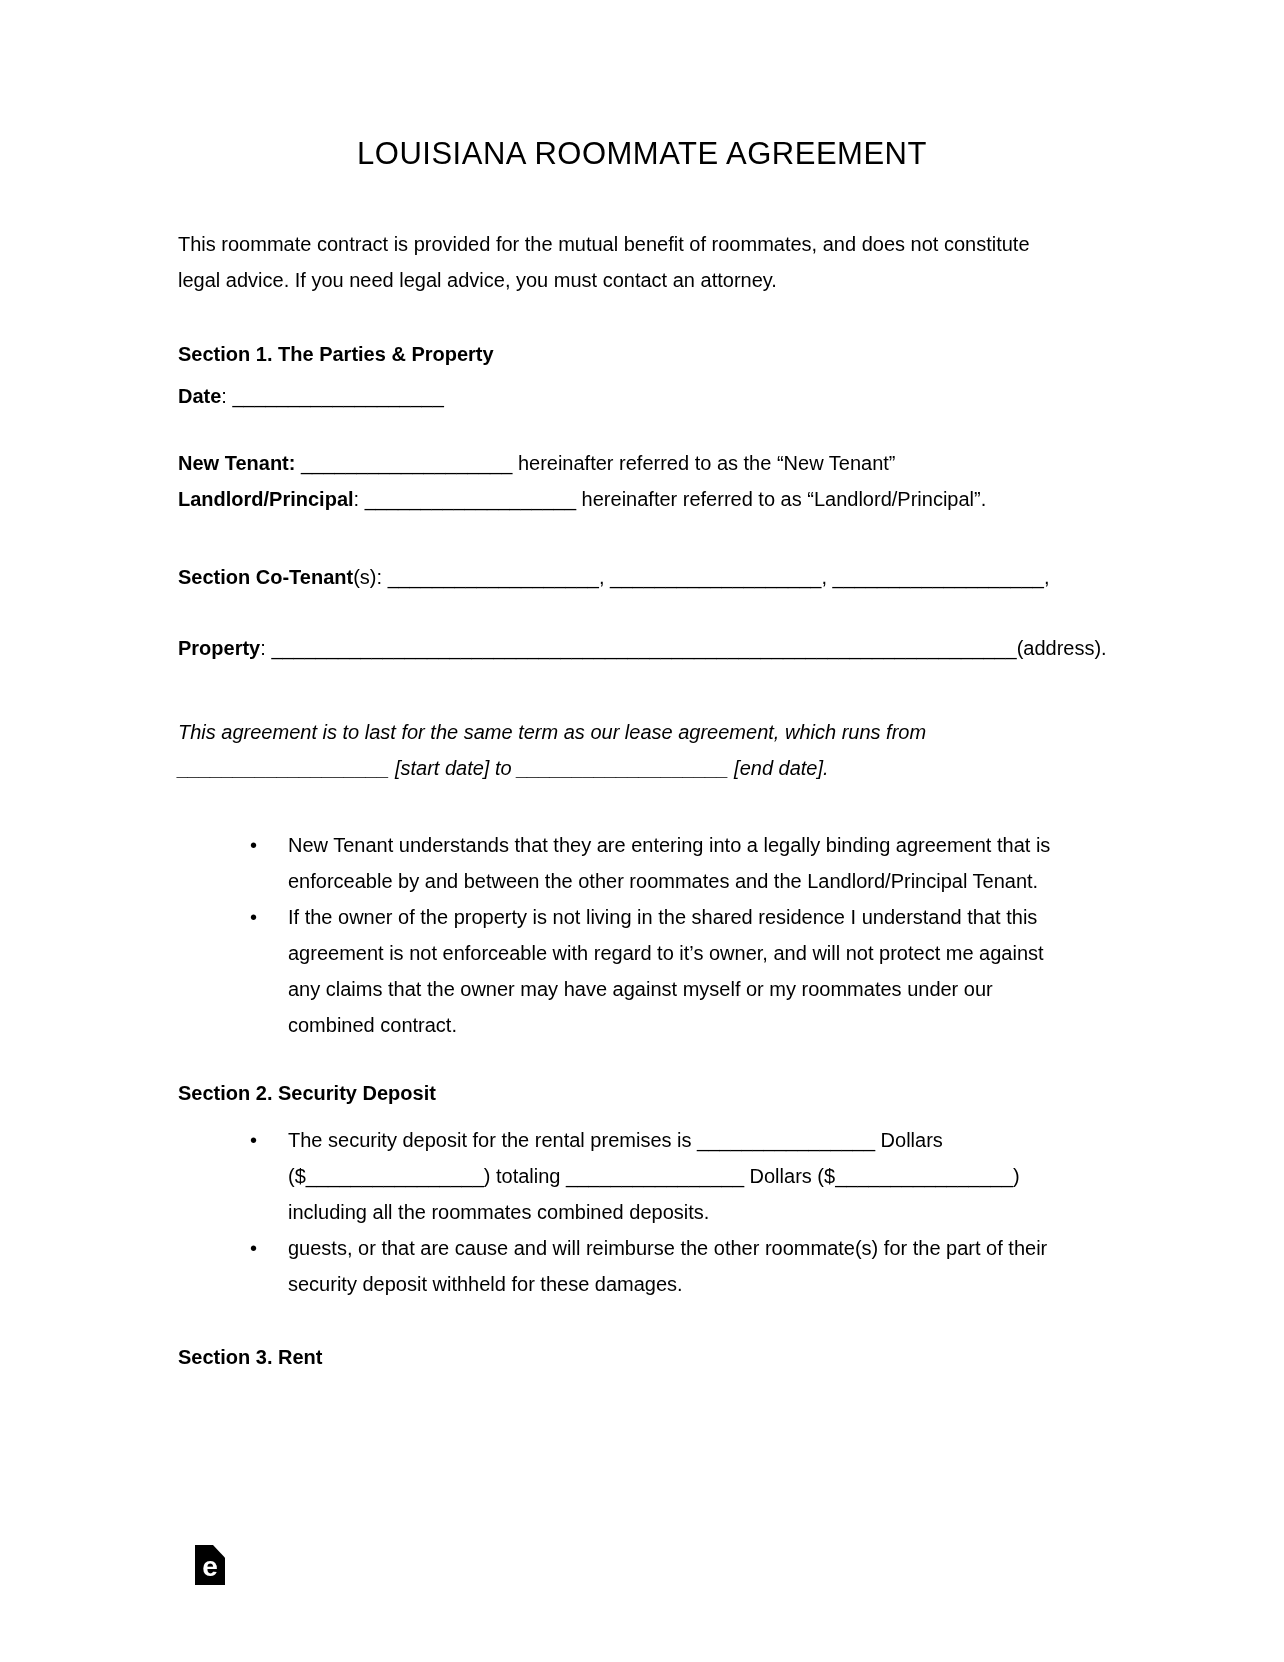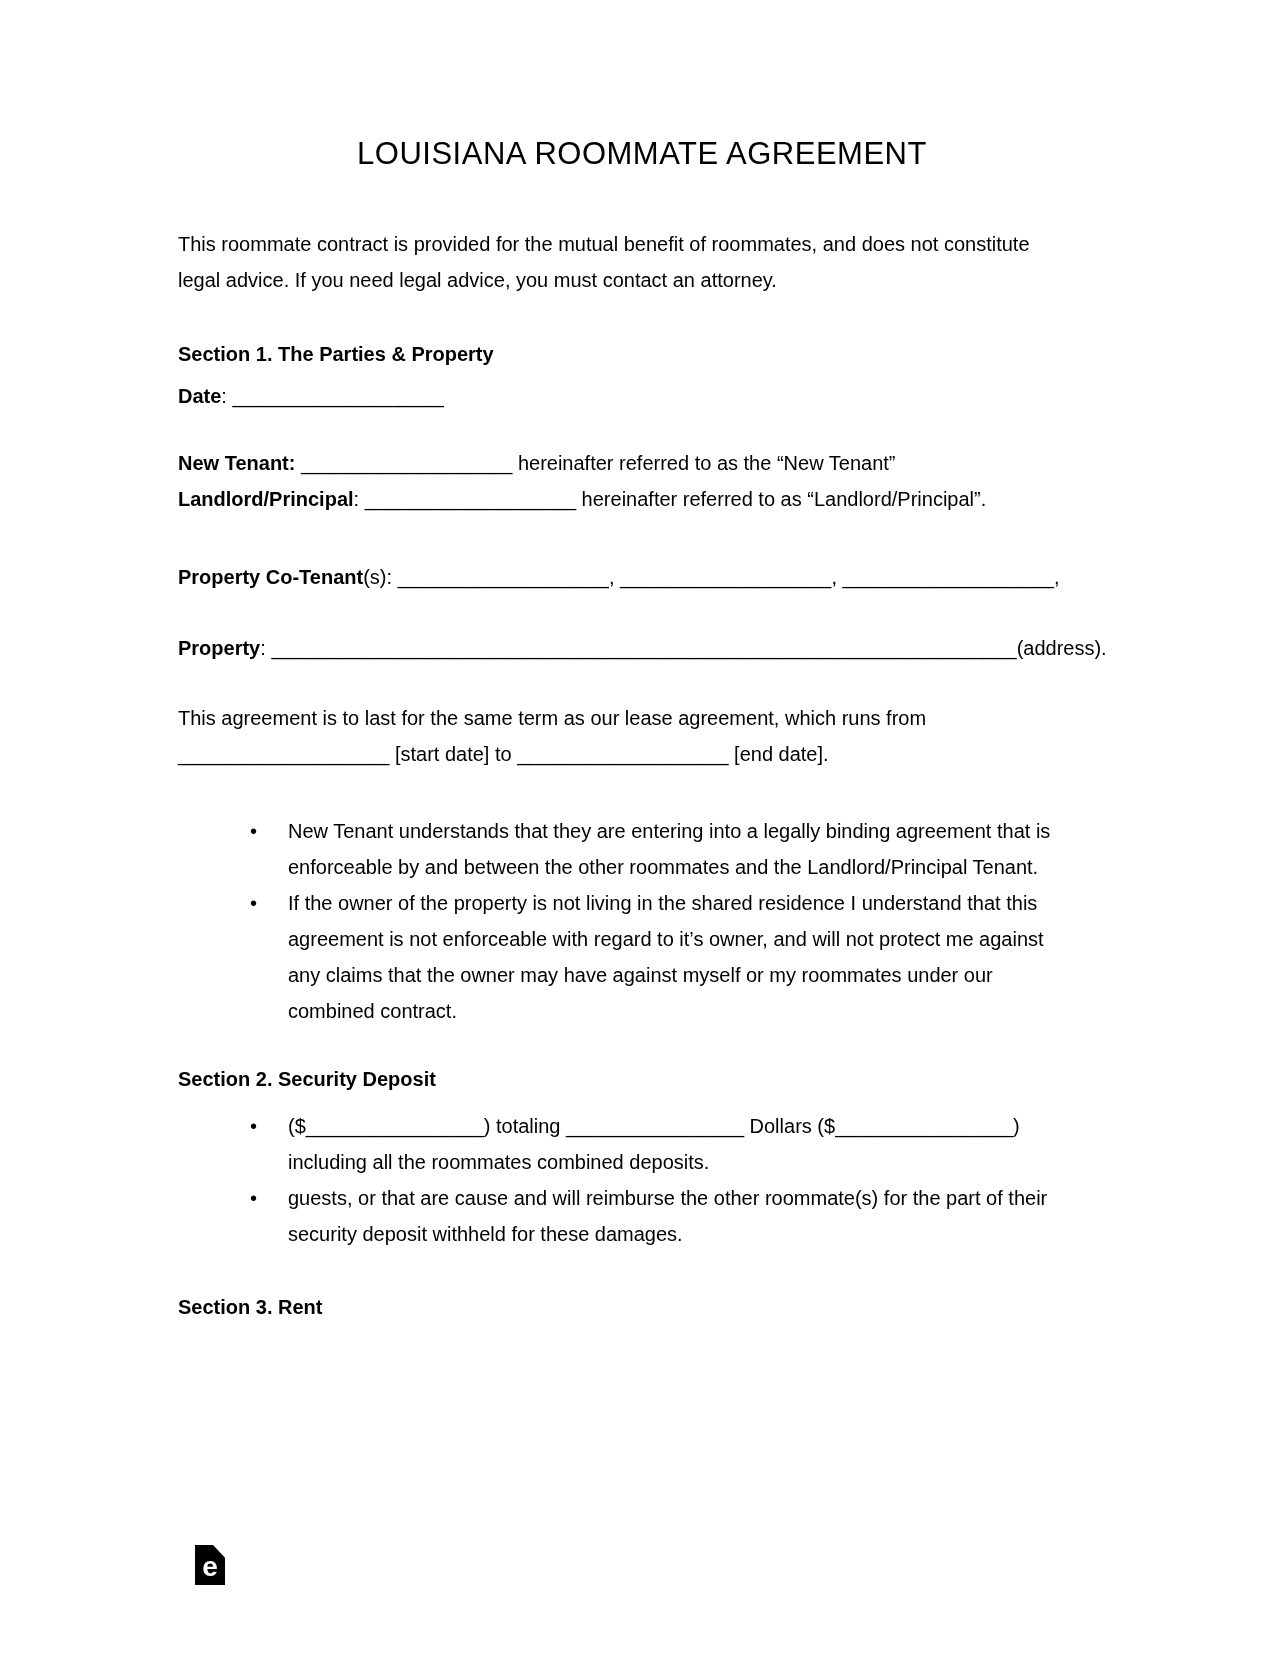--- a/index.html
+++ b/index.html
@@ -37,21 +37,21 @@
   .heading .line { font-weight: bold; }
 
   
   .b-intro        { margin-top: 52px; }
   .b-s1-heading   { margin-top: 38px; }
   .b-date         { margin-top: 6px;  }
   .b-new-tenant   { margin-top: 31px; }
   .b-landlord     { }
   .b-co-tenants   { margin-top: 42px; }
   .b-property     { margin-top: 35px; }
-  .b-term         { margin-top: 34px; }
+  .b-term         { margin-top: 48px; font-style: italic; }
   .b-s1-bullets   { margin-top: 41px; }
   .b-s2-heading   { margin-top: 32px; }
   .b-s2-bullets   { margin-top: 11px; }
   .b-s3-heading   { margin-top: 37px; }
 
   .bullet-item { display: flex; padding-left: 72px; }
   .bullet-marker {
     flex: none;
     width: 38px;
     font-size: 20px;
@@ -112,21 +112,21 @@
         <div class="block b-date">
           <div class="line"><span class="bold">Date</span><span>: </span><span>___________________</span></div>
         </div>
         <div class="block b-new-tenant">
           <div class="line"><span class="bold">New Tenant:</span><span> </span><span>___________________</span><span> hereinafter referred to as the “New Tenant”</span></div>
         </div>
         <div class="block b-landlord">
           <div class="line"><span class="bold">Landlord/Principal</span><span>:  </span><span>___________________</span><span> hereinafter referred to as “Landlord/Principal”.</span></div>
         </div>
         <div class="block b-co-tenants">
-          <div class="line"><span class="bold">Property Co-Tenant</span><span>(s): </span><span>___________________</span><span>, </span><span>___________________</span><span>, </span><span>___________________</span><span>,</span></div>
+          <div class="line"><span class="bold">Section Co-Tenant</span><span>(s): </span><span>___________________</span><span>, </span><span>___________________</span><span>, </span><span>___________________</span><span>,</span></div>
         </div>
         <div class="block b-property">
           <div class="line"><span class="bold">Property</span><span>: </span><span>___________________________________________________________________</span><span>(address).</span></div>
         </div>
         <div class="block b-term">
           <div class="line"><span>This agreement is to last for the same term as our lease agreement, which runs from</span></div>
           <div class="line"><span>___________________</span><span> [start date] to </span><span>___________________</span><span> [end date].</span></div>
         </div>
         <div class="block b-s1-bullets">
           <div class="bullet-item">
@@ -146,20 +146,21 @@
             </div>
           </div>
         </div>
         <div class="block b-s2-heading heading">
           <div class="line"><span class="bold">Section 2. Security Deposit</span></div>
         </div>
         <div class="block b-s2-bullets">
           <div class="bullet-item">
             <span class="bullet-marker">•</span>
             <div class="bullet-lines">
+              <div class="line"><span>The security deposit for the rental premises is </span><span>________________</span><span> Dollars</span></div>
               <div class="line"><span>($</span><span>________________</span><span>) totaling </span><span>________________</span><span> Dollars ($</span><span>________________</span><span>)</span></div>
               <div class="line"><span>including all the roommates combined deposits.</span></div>
             </div>
           </div>
           <div class="bullet-item">
             <span class="bullet-marker">•</span>
             <div class="bullet-lines">
               <div class="line"><span>guests, or that are cause and will reimburse the other roommate(s) for the part of their</span></div>
               <div class="line"><span>security deposit withheld for these damages.</span></div>
             </div>

